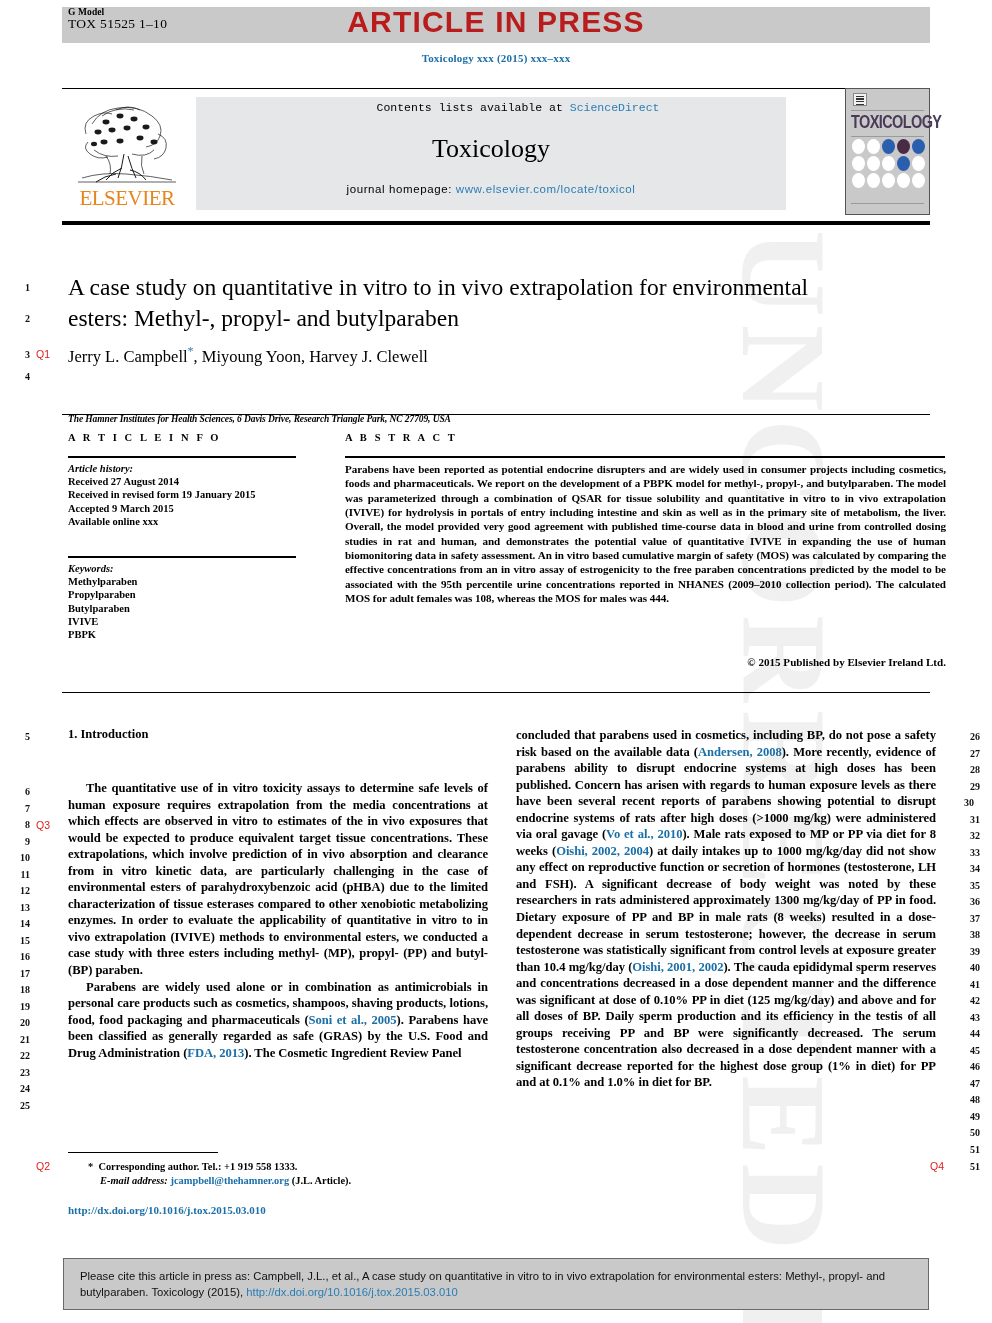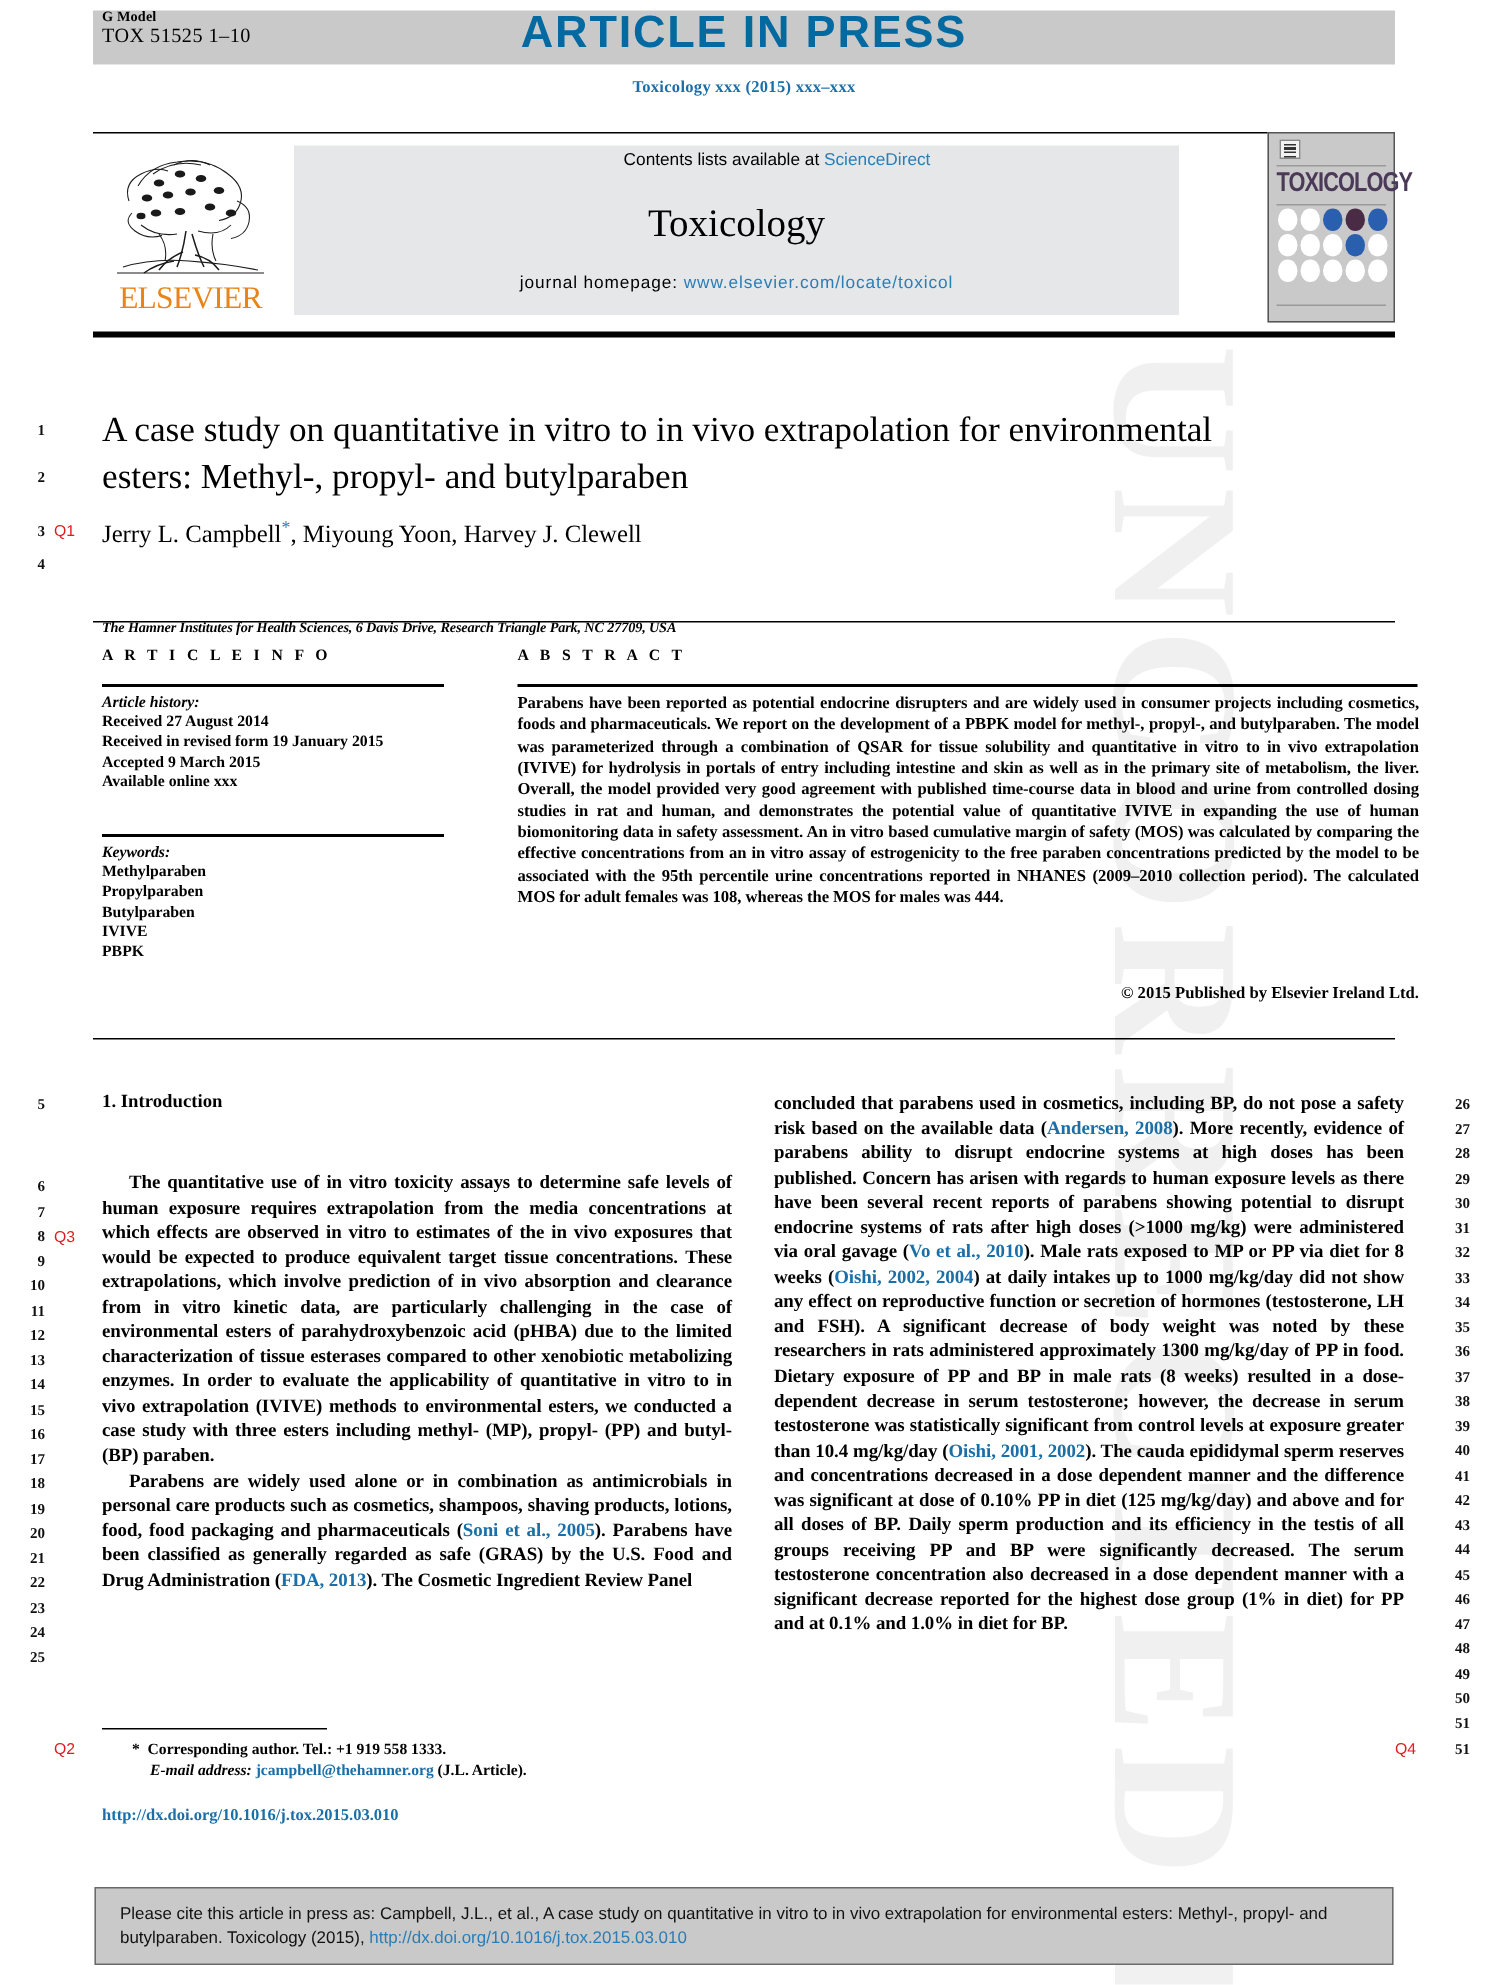--- a/index.html
+++ b/index.html
@@ -69,21 +69,21 @@
   }
   .aip {
     position: absolute;
     left: 62px;
     top: 5px;
     width: 868px;
     text-align: center;
     font-family: "Liberation Sans", sans-serif;
     font-size: 30px;
     font-weight: bold;
-    color: #0369a1;
+    color: #b91c1c;
     letter-spacing: 1.2px;
   }
 
   .journalref {
     position: absolute;
     left: 0;
     top: 52px;
     width: 992px;
     text-align: center;
     font-family: "Liberation Serif", serif;
@@ -144,21 +144,21 @@
     width: 590px;
     height: 113px;
     background: #e6e7e8;
   }
   .contents-line {
     position: absolute;
     left: 196px;
     top: 101px;
     width: 644px;
     text-align: center;
-    font-family: Liberation Sans, sans-serif;
+    font-family: Liberation Mono, monospace;
     font-size: 11.5px;
     color: #000;
   }
   .contents-line a { color: #2b7db5; text-decoration: none; }
   .journal-title {
     position: absolute;
     left: 196px;
     top: 134px;
     width: 590px;
     text-align: center;
@@ -652,21 +652,21 @@
   </div>
 
   <div class="colR">
     <p style="text-indent:0;"><span>concluded that parabens used in cosmetics, including BP, do not pose a safety risk based on the available data (</span><a class="ref" href="#">Andersen, 2008</a><span>). More recently, evidence of parabens ability to disrupt endocrine systems at high doses has been published. Concern has arisen with regards to human exposure levels as there have been several recent reports of parabens showing potential to disrupt endocrine systems of rats after high doses (&gt;1000 mg/kg) were administered via oral gavage (</span><a class="ref" href="#">Vo et al., 2010</a><span>). Male rats exposed to MP or PP via diet for 8 weeks (</span><a class="ref" href="#">Oishi, 2002, 2004</a><span>) at daily intakes up to 1000 mg/kg/day did not show any effect on reproductive function or secretion of hormones (testosterone, LH and FSH). A significant decrease of body weight was noted by these researchers in rats administered approximately 1300 mg/kg/day of PP in food. Dietary exposure of PP and BP in male rats (8 weeks) resulted in a dose-dependent decrease in serum testosterone; however, the decrease in serum testosterone was statistically significant from control levels at exposure greater than 10.4 mg/kg/day (</span><a class="ref" href="#">Oishi, 2001, 2002</a><span>). The cauda epididymal sperm reserves and concentrations decreased in a dose dependent manner and the difference was significant at dose of 0.10% PP in diet (125 mg/kg/day) and above and for all doses of BP. Daily sperm production and its efficiency in the testis of all groups receiving PP and BP were significantly decreased. The serum testosterone concentration also decreased in a dose dependent manner with a significant decrease reported for the highest dose group (1% in diet) for PP and at 0.1% and 1.0% in diet for BP.</span></p>
   </div>
 
   <div class="linenum" style="left:958px; top:731px;">26</div>
   <div class="linenum" style="left:958px; top:748px;">27</div>
   <div class="linenum" style="left:958px; top:764px;">28</div>
   <div class="linenum" style="left:958px; top:781px;">29</div>
-  <div class="linenum" style="left:958px; top:797px;">30</div>
+  <div class="linenum" style="left:958px; top:797px;text-align:center;">30</div>
   <div class="linenum" style="left:958px; top:814px;">31</div>
   <div class="linenum" style="left:958px; top:830px;">32</div>
   <div class="linenum" style="left:958px; top:847px;">33</div>
   <div class="linenum" style="left:958px; top:863px;">34</div>
   <div class="linenum" style="left:958px; top:880px;">35</div>
   <div class="linenum" style="left:958px; top:896px;">36</div>
   <div class="linenum" style="left:958px; top:913px;">37</div>
   <div class="linenum" style="left:958px; top:929px;">38</div>
   <div class="linenum" style="left:958px; top:946px;">39</div>
   <div class="linenum" style="left:958px; top:962px;">40</div>

